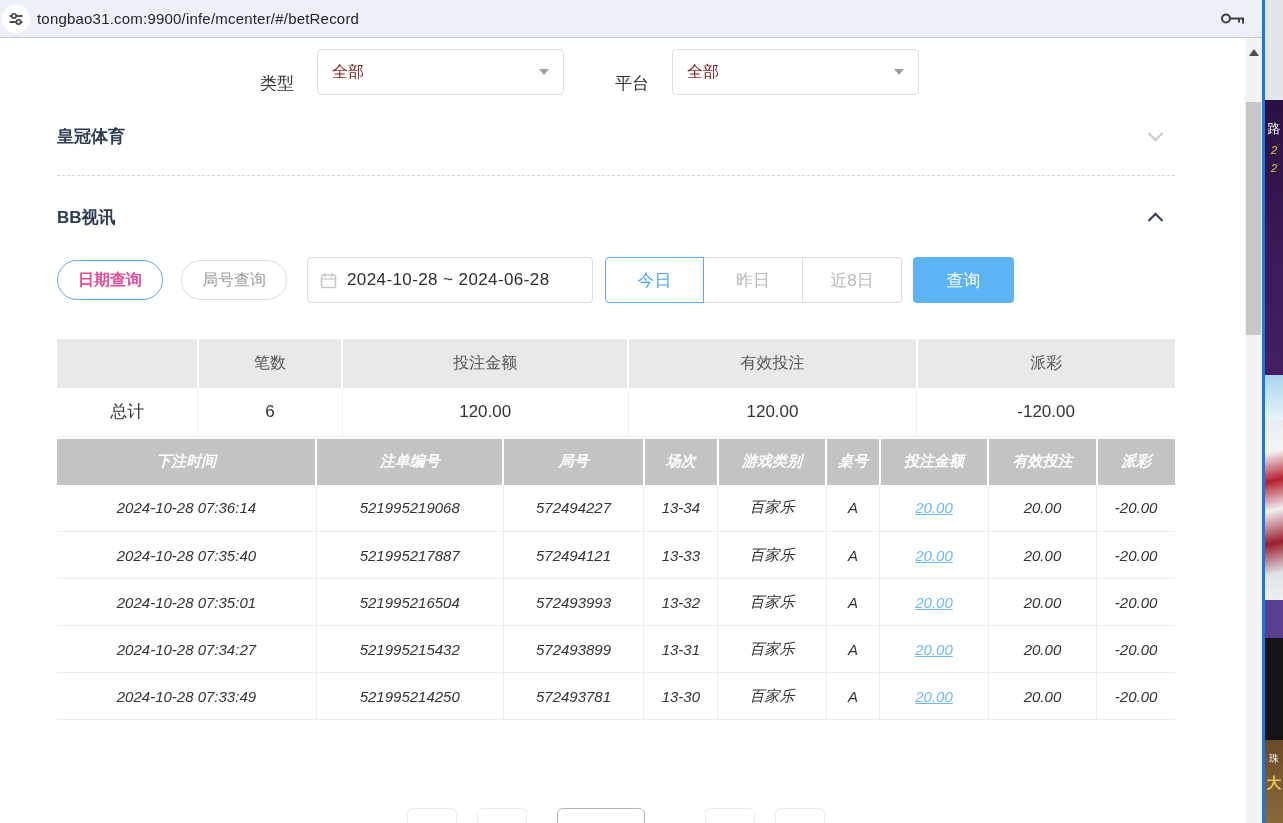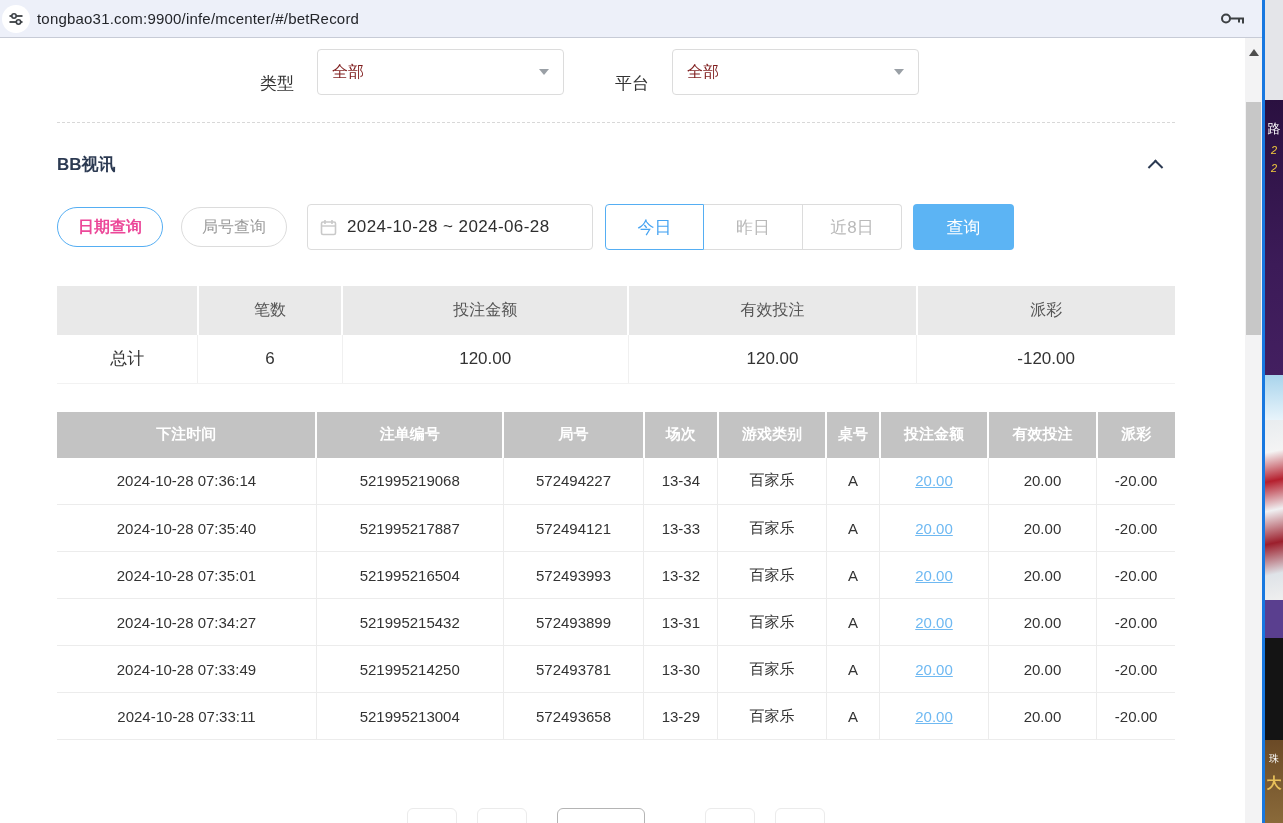--- a/index.html
+++ b/index.html
@@ -79,21 +79,21 @@
 
   table { border-collapse:collapse; table-layout:fixed; width:100%; }
   .sum-table { margin-top:36px; }
   .sum-table th { height:49px; background:#e9e9e9; font-weight:400; color:#555;
     font-size:16px; text-align:center; border-right:2px solid #fff; }
   .sum-table th:last-child { border-right:none; }
   .sum-table td { height:48px; background:#fff; font-size:17px; color:#333; text-align:center;
     border-right:1px solid #f0f0f0; border-bottom:1px solid #f2f2f2; }
   .sum-table td:last-child { border-right:none; }
 
-  .bets-table { margin-top:28px; }
+  .bets-table { margin-top:2px;font-style:italic; }
   .bets-table th { height:46px; background:#c3c3c3; color:#fff; font-size:15px;
     font-weight:bold; text-align:center; border-right:2px solid #fff; }
   .bets-table th:last-child { border-right:none; }
   .bets-table td { height:47px; background:#fff; font-size:15px; color:#333; text-align:center;
     border-right:1px solid #ececec; border-bottom:1px solid #ececec; }
   .bets-table td:last-child { border-right:none; }
   .link { color:#6fb9f2; text-decoration:underline; cursor:pointer; }
   .red { color:#f3475a; }
 
   .pager { position:absolute; left:57px; top:770px; width:1118px; display:flex;
@@ -136,20 +136,24 @@
       <span class="val">全部</span>
       <span class="caret"></span>
     </div>
     <span class="f-label second">平台</span>
     <div class="select">
       <span class="val">全部</span>
       <span class="caret"></span>
     </div>
   </div>
 
+  <div class="sec crown">
+    <span class="sec-title">皇冠体育</span>
+    <span class="chev down"></span>
+  </div>
 
   <div class="dashed"></div>
 
   <div class="sec bb">
     <span class="sec-title">BB视讯</span>
     <span class="chev up"></span>
   </div>
 
   <div class="query-bar">
     <div class="pill active">日期查询</div>
@@ -273,31 +277,20 @@
         <td>2024-10-28 07:33:49</td>
         <td>521995214250</td>
         <td>572493781</td>
         <td>13-30</td>
         <td>百家乐</td>
         <td>A</td>
         <td><a class="link">20.00</a></td>
         <td>20.00</td>
         <td class="red">-20.00</td>
       </tr>
-      <tr>
-        <td>2024-10-28 07:33:11</td>
-        <td>521995213004</td>
-        <td>572493658</td>
-        <td>13-29</td>
-        <td>百家乐</td>
-        <td>A</td>
-        <td><a class="link">20.00</a></td>
-        <td>20.00</td>
-        <td class="red">-20.00</td>
-      </tr>
     </tbody>
   </table>
 
   <div class="pager">
     <div class="pg-btn">«</div>
     <div class="pg-btn">‹</div>
     <input class="pg-input" value="1" style="">
     <span class="pg-total">/1</span>
     <div class="pg-btn">›</div>
     <div class="pg-btn">»</div>

